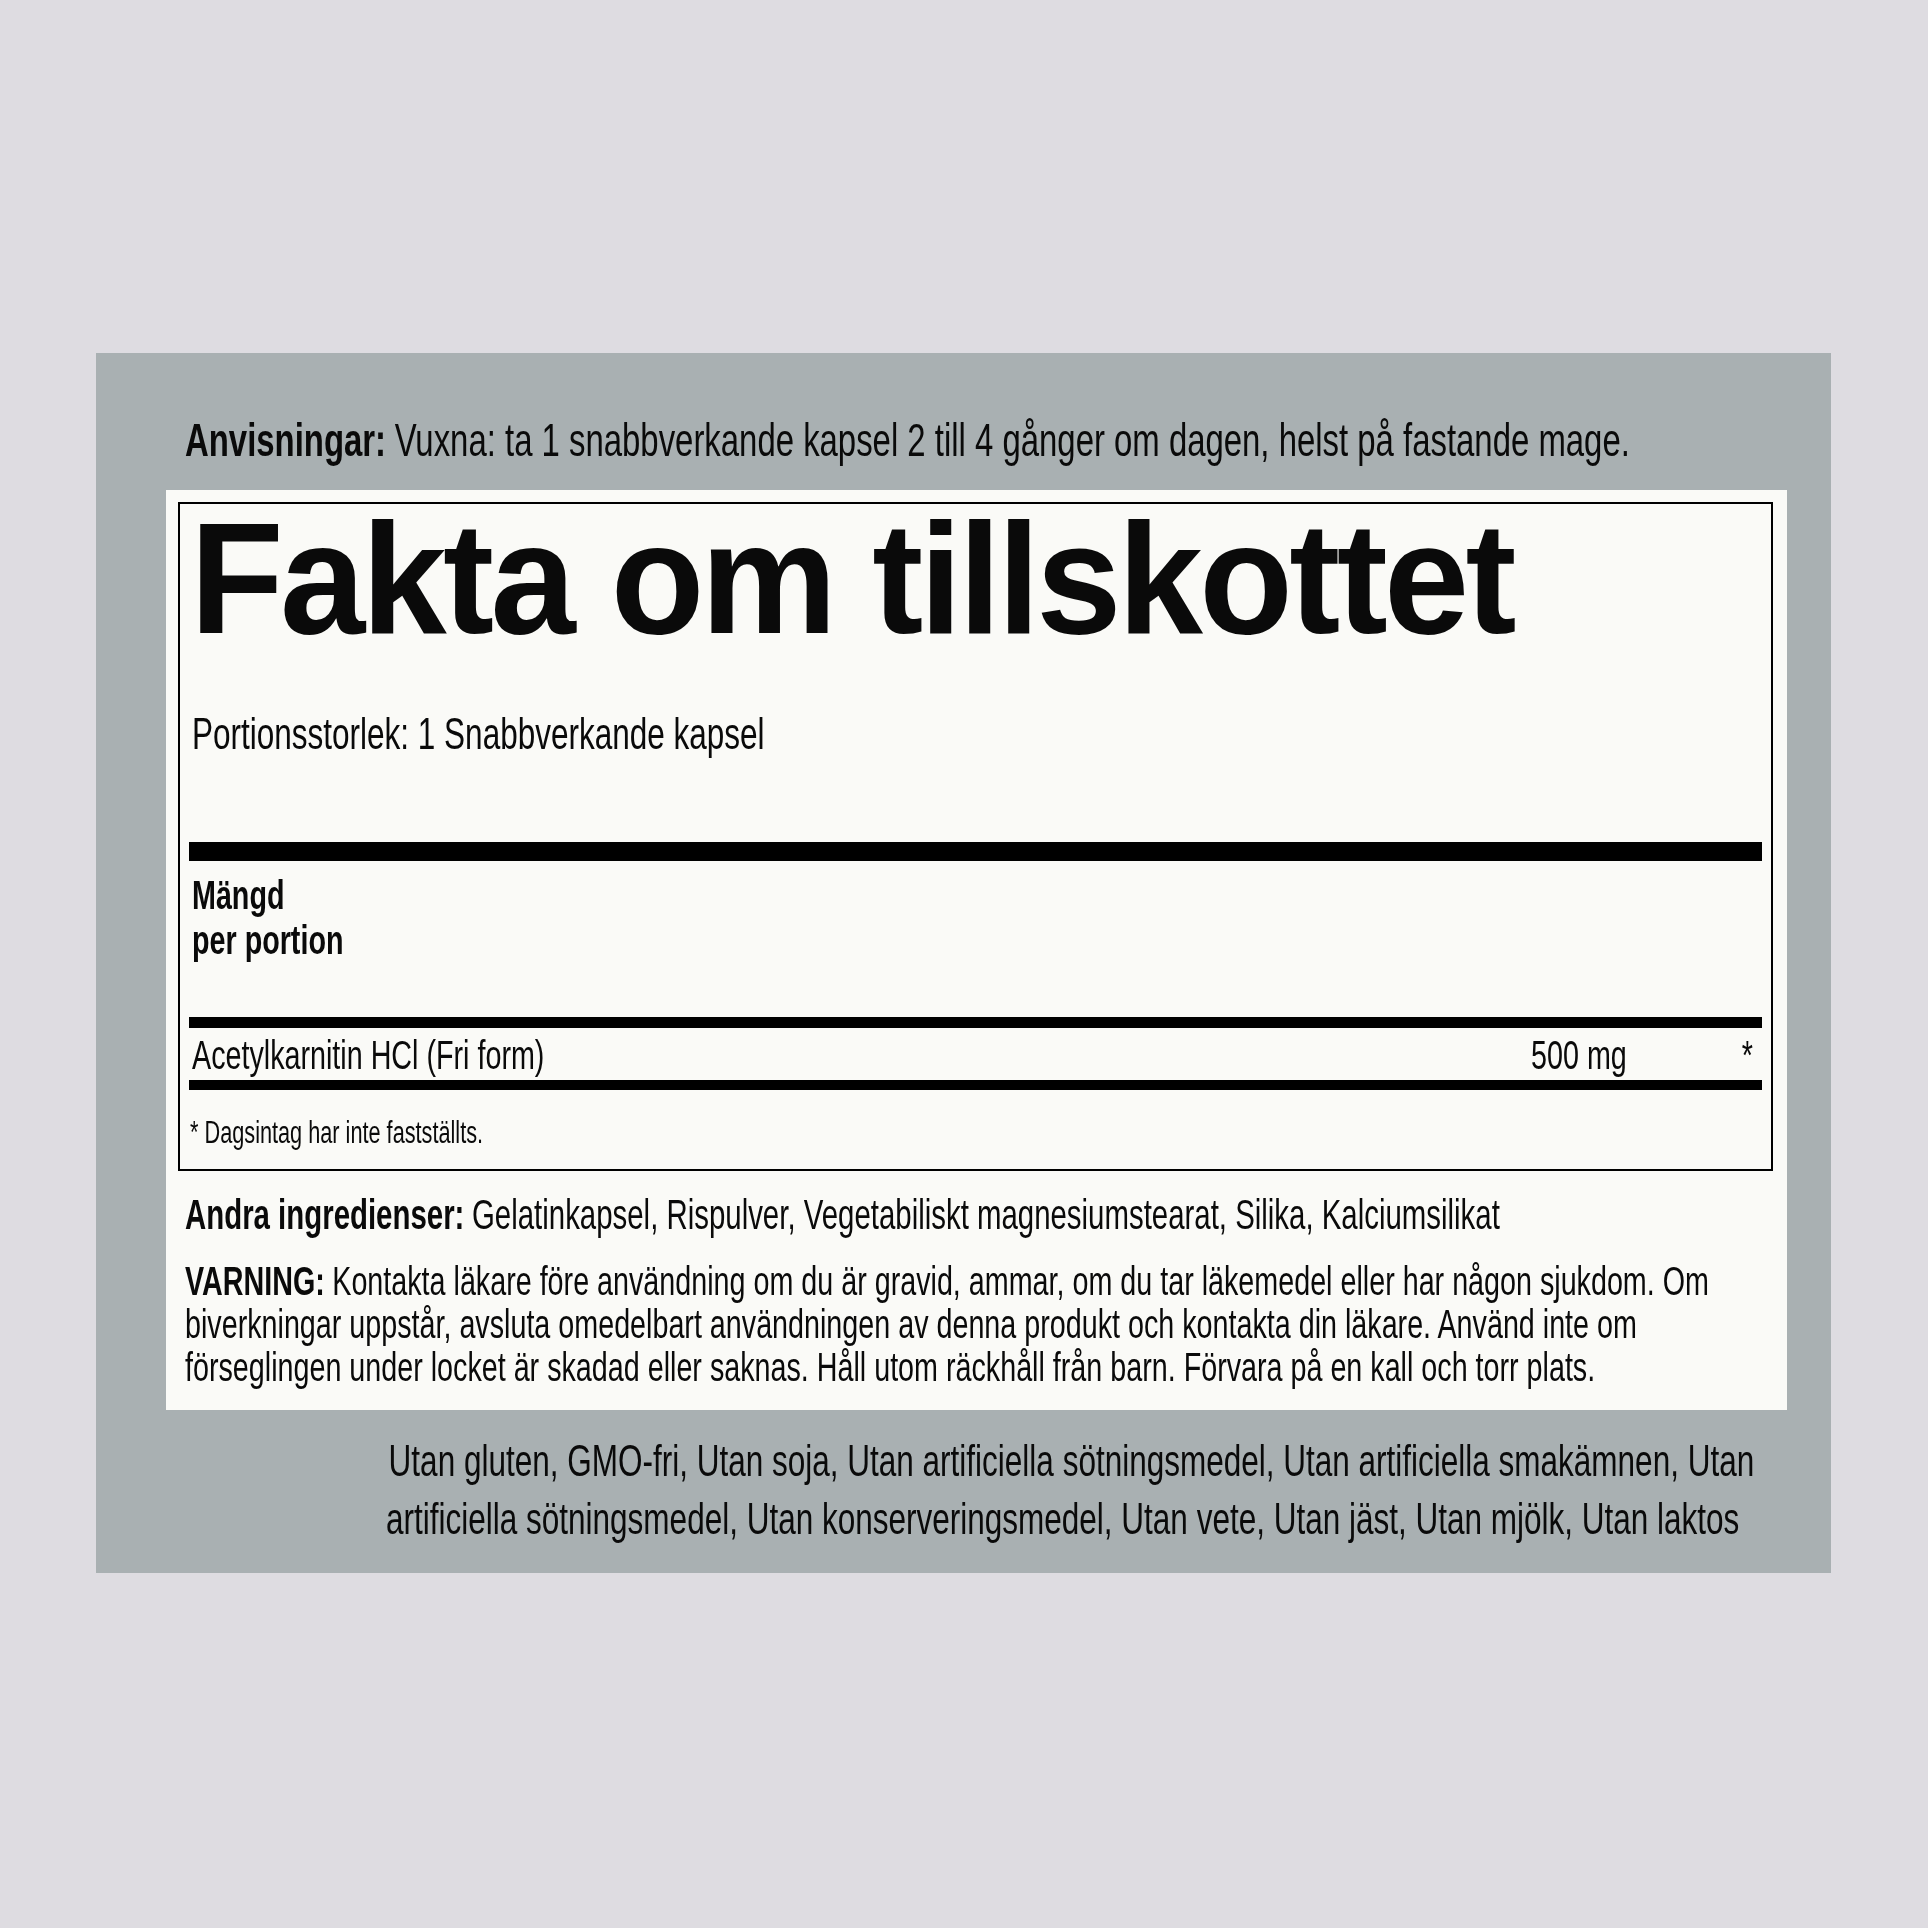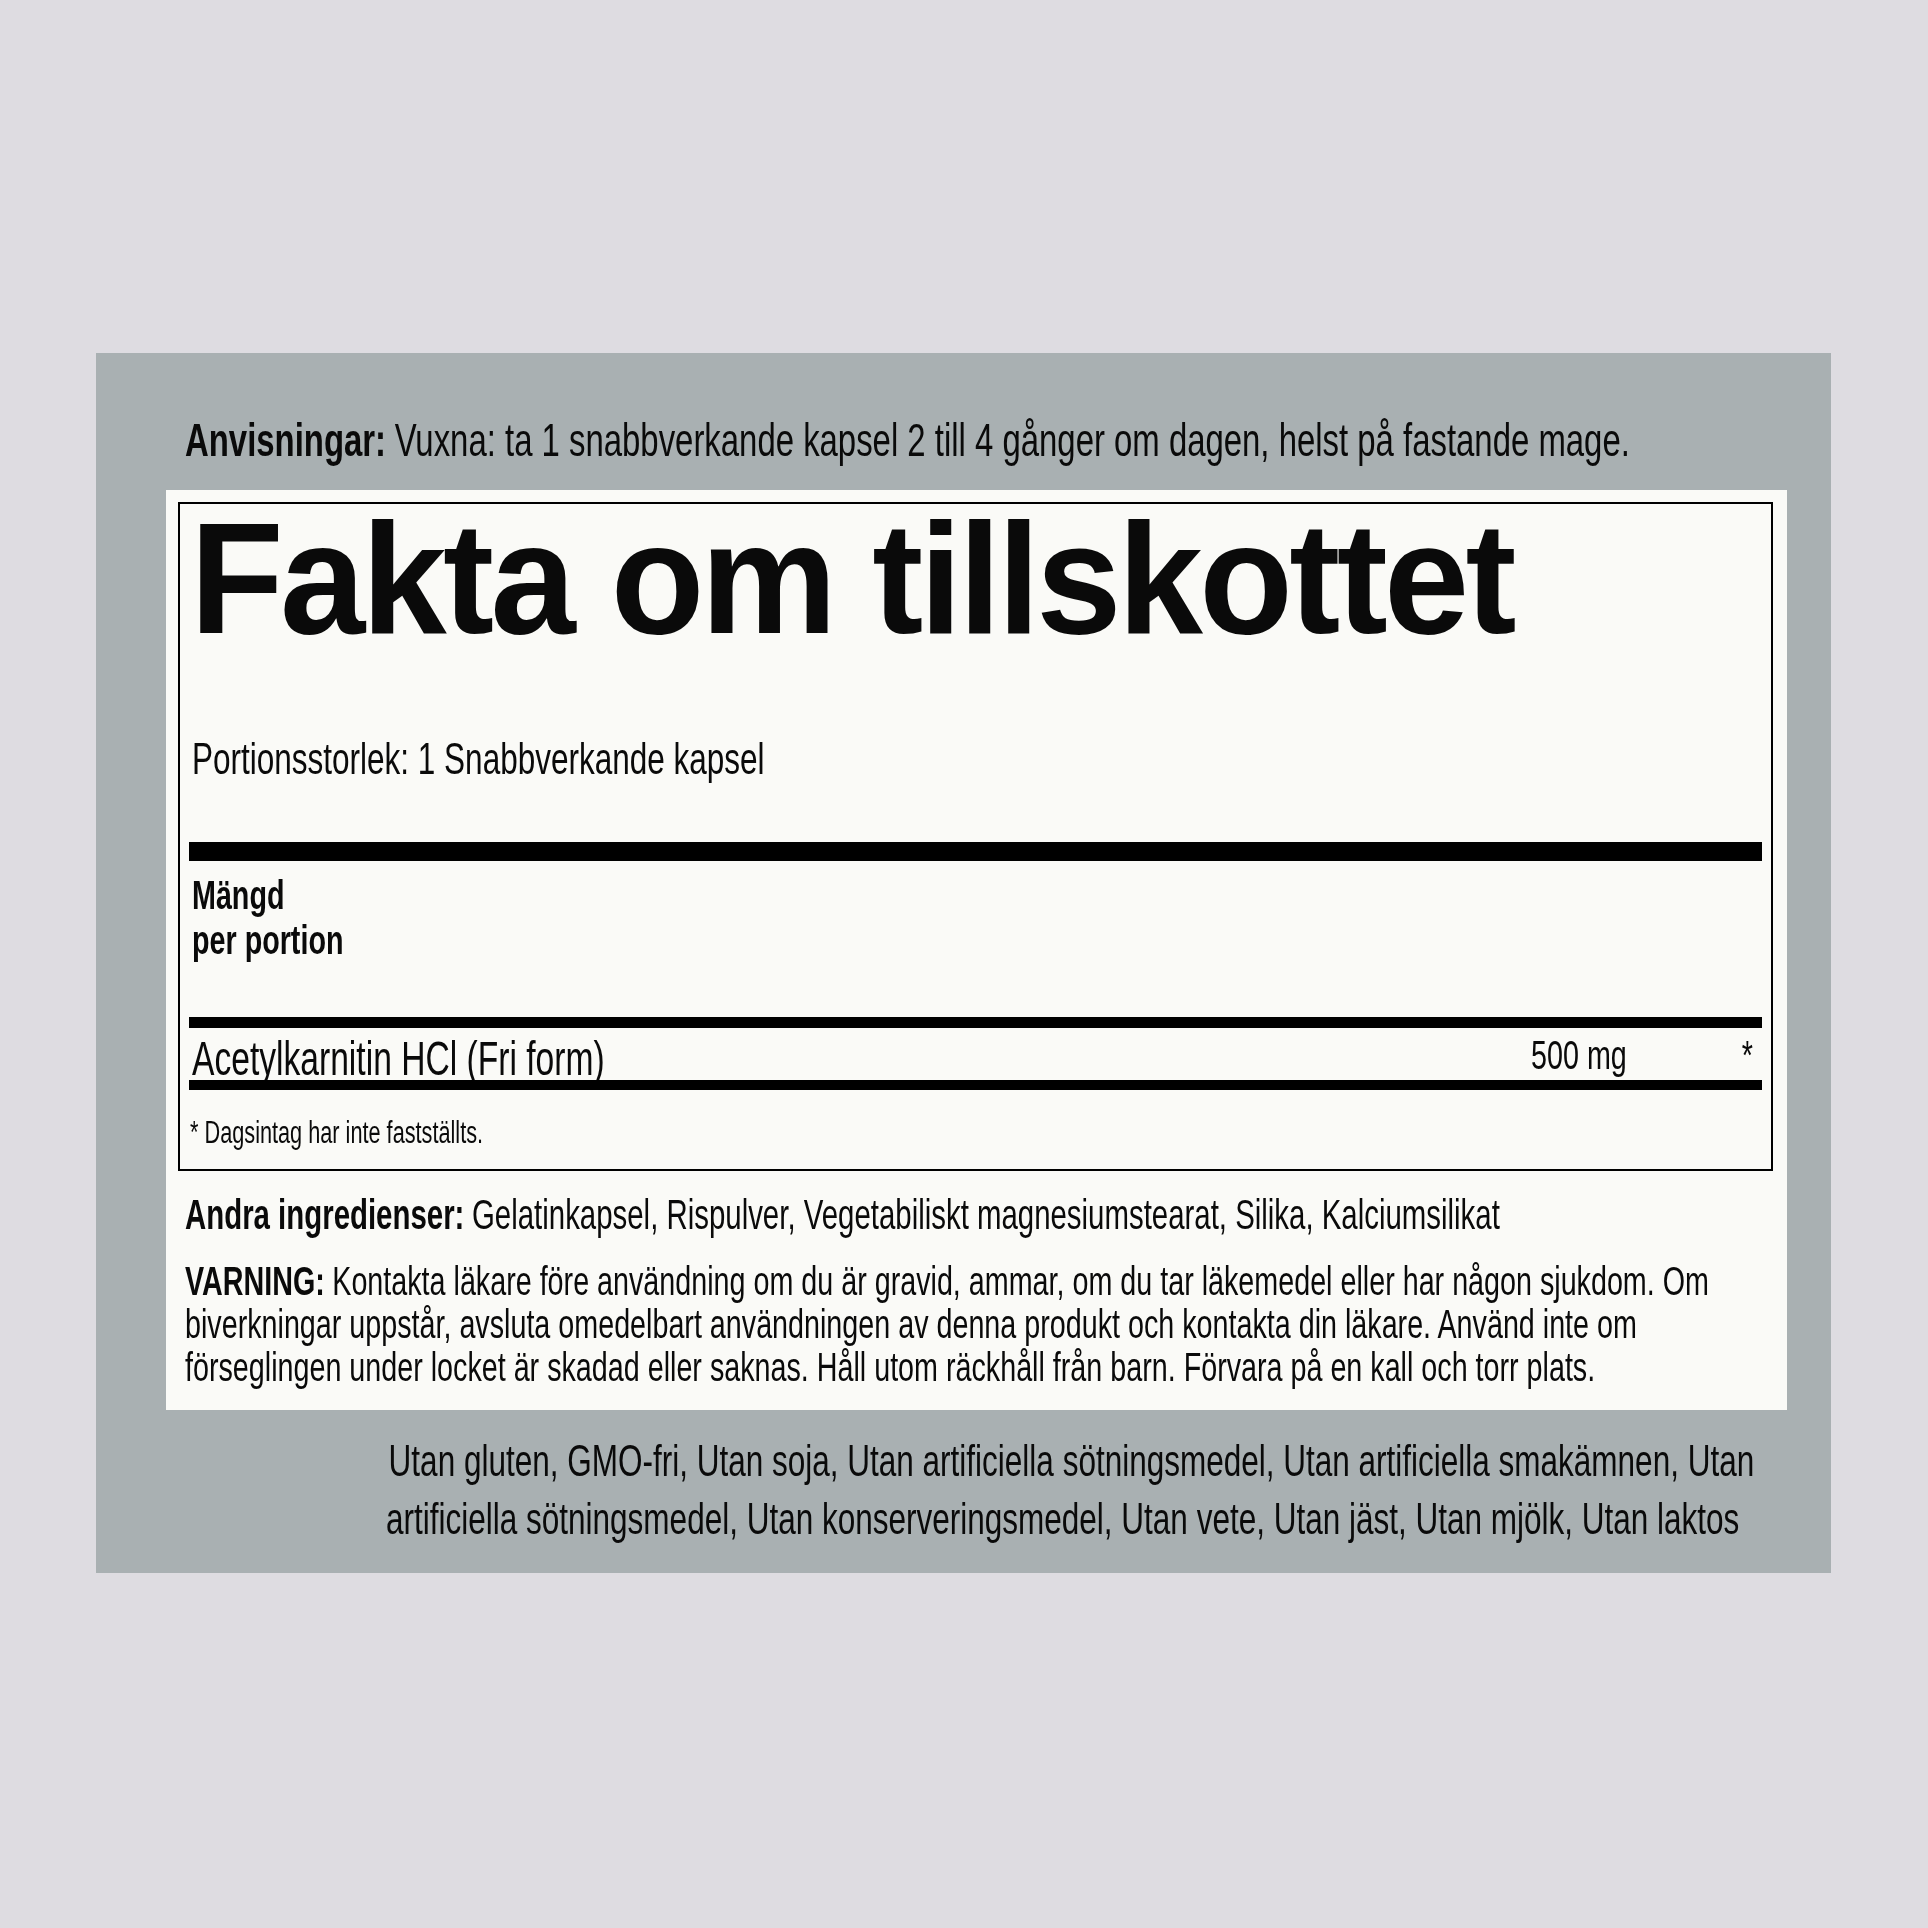--- a/index.html
+++ b/index.html
@@ -13,29 +13,29 @@
   
   .cond{display:inline-block;transform:scaleX(0.70);}
   .o-left{transform-origin:0 0;}
   .o-right{transform-origin:100% 0;}
   .o-center{transform-origin:50% 0;}
   .bold{font-weight:bold;}
   .gap{margin-left:0.26em;}
   .directions{left:185px;top:416px;font-size:47px;}
   .title{left:190px;top:499px;font-size:158px;font-weight:bold;letter-spacing:-3.8px;}
   .title .cond{transform:scaleX(0.97);}
-  .serving{left:192px;top:711px;font-size:45px;margin-top:25px;}
+  .serving{left:192px;top:711px;font-size:45px;}
   .servings-per{left:192px;top:786px;font-size:45px;}
   .bar{position:absolute;left:189px;width:1573px;background:#000;}
   .bar1{top:842px;height:19px;}
   .bar2{top:1017px;height:11.3px;}
   .bar3{top:1080px;height:10.4px;}
   .hdr-left{left:192px;top:873px;font-size:41px;font-weight:bold;line-height:45px;}
   .hdr-right{right:175px;top:873px;font-size:41px;font-weight:bold;line-height:45px;text-align:right;}
-  .row-name{left:192px;top:1035px;font-size:48px;}
+  .row-name{left:192px;top:1035px;font-size:41px;}
   .row-amount{right:301px;top:1035px;font-size:41px;}
   .row-dv{right:175px;top:1035px;font-size:41px;}
   .footnote{left:190px;top:1117px;font-size:31px;text-align:right;}
   .andra{left:185px;top:1194px;font-size:42px;}
   .warning{left:185px;top:1260px;font-size:41px;line-height:43px;}
   .freefrom{left:96px;top:1432px;width:1735px;text-align:center;font-size:45px;line-height:58px;white-space:nowrap;position:absolute;}
   .block-line{display:block;}
 </style>
 </head>
 <body>

